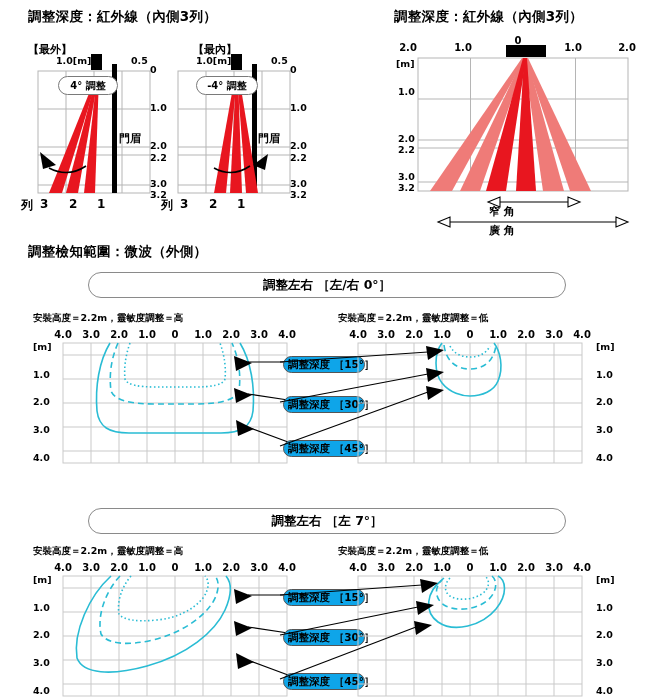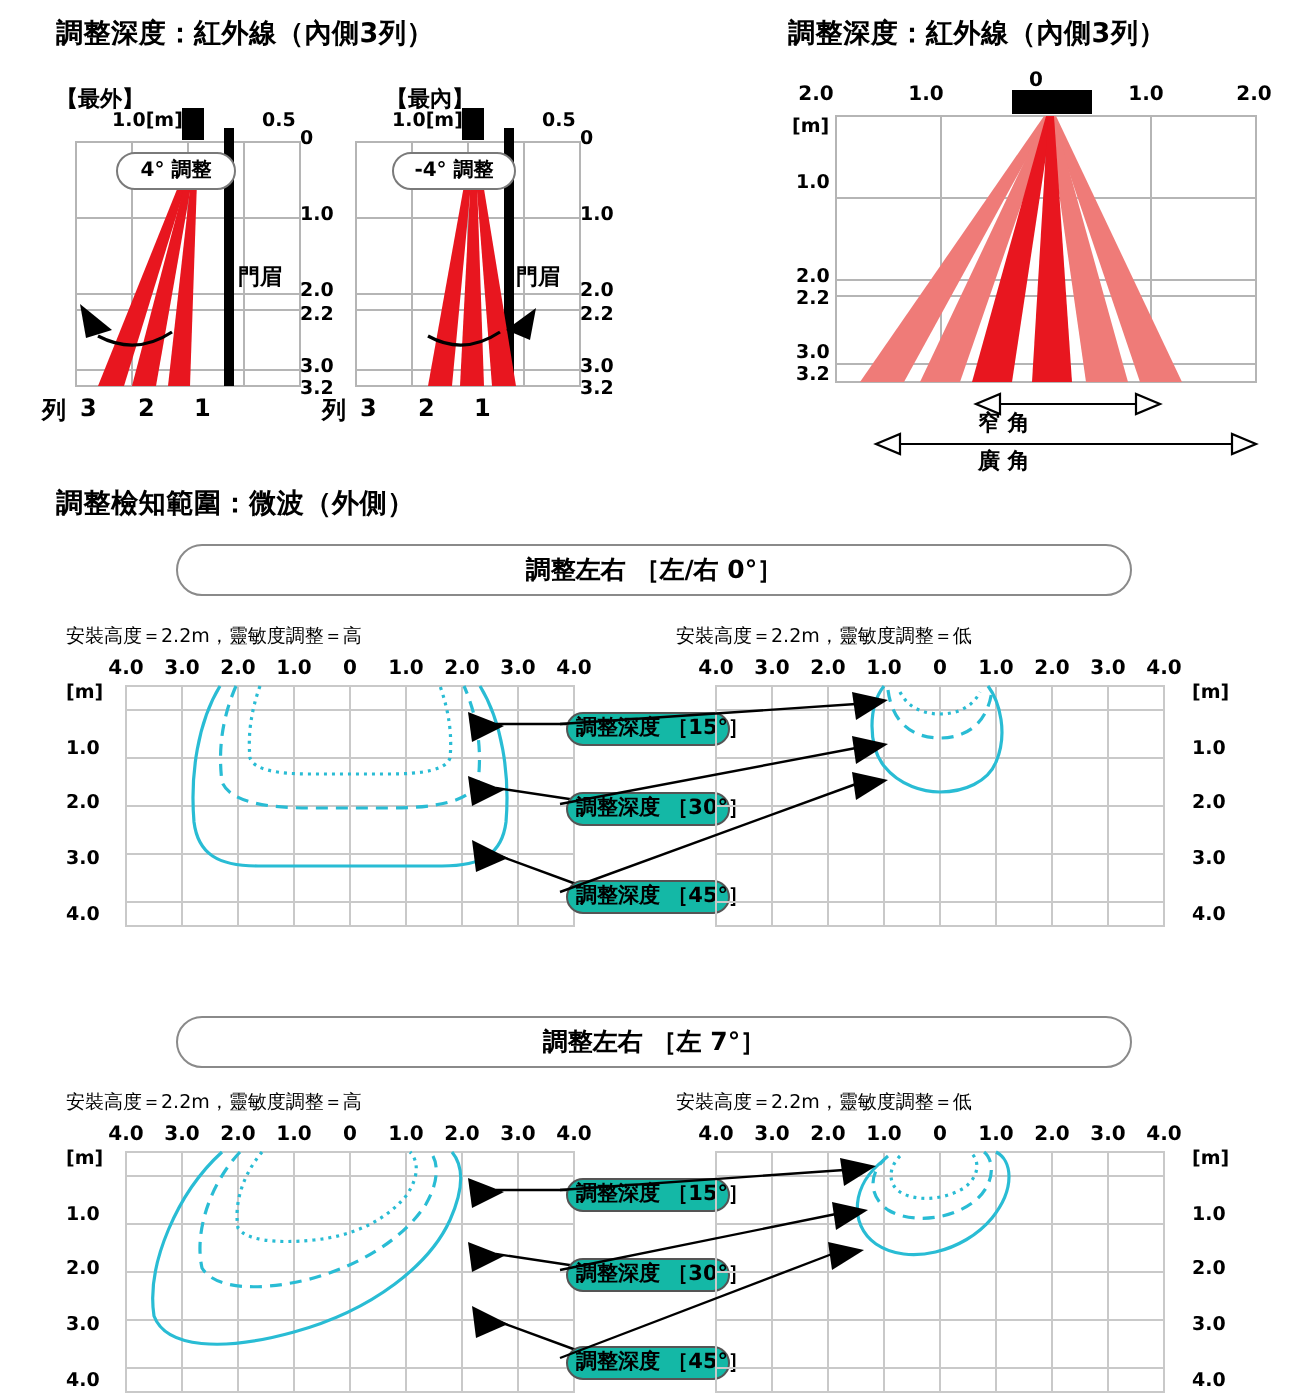--- a/index.html
+++ b/index.html
@@ -5,36 +5,36 @@
   html,body{margin:0;padding:0;}
   body{
     width:650px;height:700px;background:#ffffff;
     font-family:"DejaVu Sans","Liberation Sans",sans-serif;
     color:#000;position:relative;overflow:hidden;
     -webkit-font-smoothing:antialiased;
   }
   .abs{position:absolute;}
   .sec-title{font-size:13.5px;font-weight:bold;letter-spacing:.3px;white-space:nowrap;}
   .sub-title{font-size:11px;font-weight:bold;white-space:nowrap;}
-  .cond{font-size:9.5px;font-weight:normal;white-space:nowrap;}
+  .cond{font-size:9.5px;font-weight:bold;white-space:nowrap;}
   .tick{font-size:10px;font-weight:bold;white-space:nowrap;text-align:center;}
   .tick-s{font-size:9.5px;font-weight:bold;white-space:nowrap;}
   .pill-header{
     box-sizing:border-box;border:1px solid #8a8a8a;border-radius:16px;
     height:26px;line-height:24px;text-align:center;
     font-size:12.5px;font-weight:bold;background:#fff;
   }
   .callout{
     box-sizing:border-box;border:1px solid #7a7a7a;border-radius:10px;
     background:#fff;height:19px;line-height:17px;text-align:center;
     font-size:10px;font-weight:bold;white-space:nowrap;
   }
   .bubble{
     box-sizing:border-box;border:1px solid #555;border-radius:11px;
-    background:#14b8a6;height:17px;line-height:15px;text-align:center;
+    background:#0ea5e9;height:17px;line-height:15px;text-align:center;
     font-size:10.5px;font-weight:bold;white-space:nowrap;padding:0 4px;
   }
   .lbl-row{font-size:12px;font-weight:bold;white-space:nowrap;}
   .beam-label{font-size:11px;font-weight:bold;white-space:nowrap;}
   svg{display:block;overflow:visible;}
 </style>
 </head>
 <body>
 
 <div class="abs sec-title" style="left:28px;top:8px;">調整深度：紅外線（內側3列）</div>

